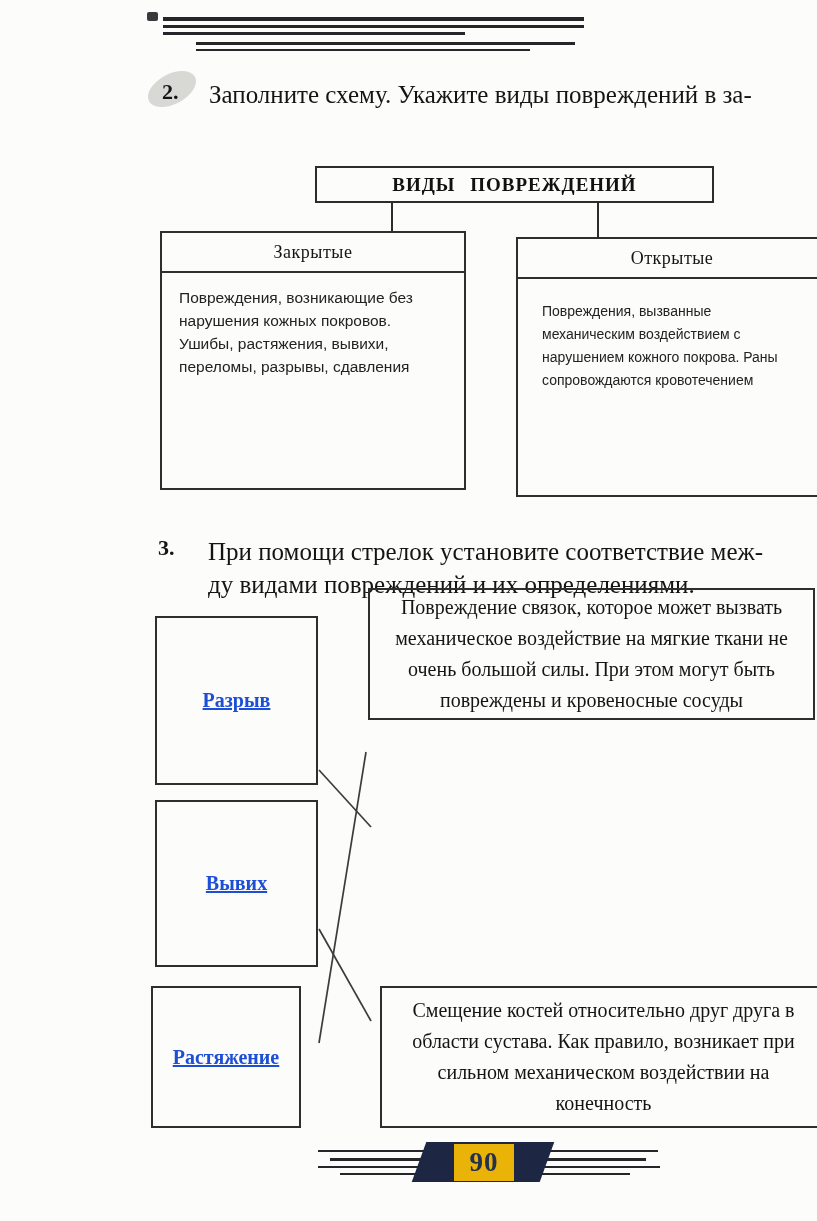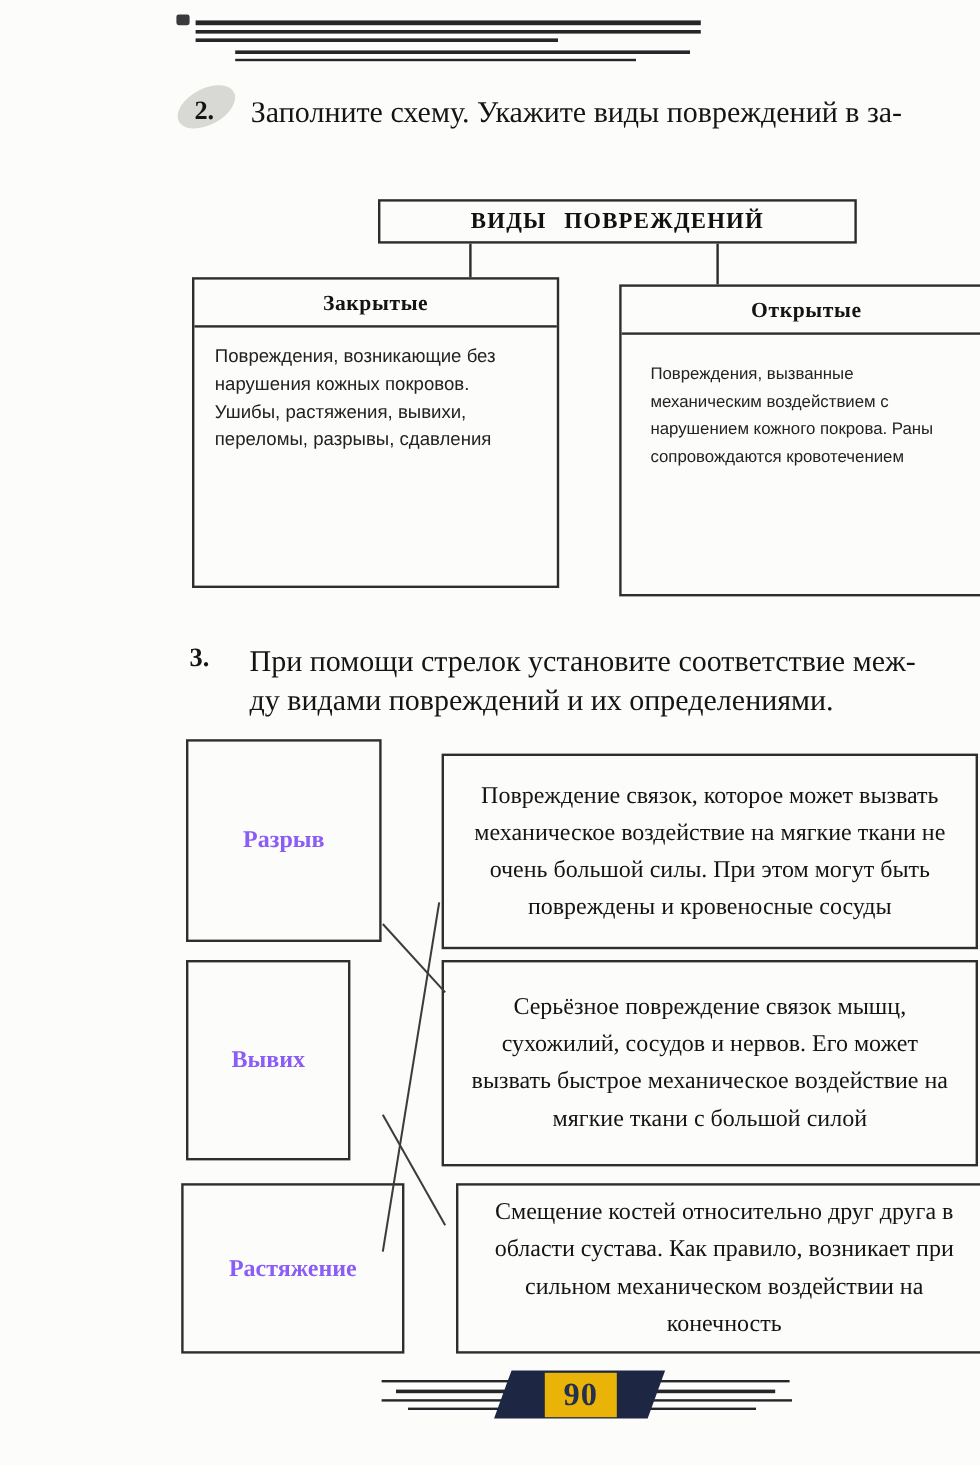--- a/index.html
+++ b/index.html
@@ -33,35 +33,35 @@
     border:2px solid #2c2c2c;display:flex;align-items:center;justify-content:center;
     font-weight:bold;font-size:19px;letter-spacing:1px;word-spacing:9px;color:#111;
   }
   .connector{position:absolute;width:2px;background:#2c2c2c;}
   .scheme-box{
     position:absolute;border:2px solid #2e2e2e;background:transparent;
   }
   .scheme-box .head{
     height:40px;border-bottom:2px solid #2e2e2e;
     display:flex;align-items:center;justify-content:center;
-    font-weight:bold;font-size:18px;letter-spacing:.5px;color:#141414;
+    font-weight:normal;font-size:18px;letter-spacing:.5px;color:#141414;
   }
   .scheme-box .body{
     font-family:"Liberation Sans", sans-serif;
     color:#222;
   }
   .box-closed{left:160px;top:231px;width:306px;height:259px;}
   .box-closed .body{padding:13px 28px 0 17px;font-size:15.5px;line-height:23px;}
   .box-open{left:516px;top:237px;width:312px;height:260px;}
   .box-open .body{padding:21px 18px 0 24px;font-size:14px;line-height:23px;}
   
   .term-box{
     position:absolute;border:2px solid #2e2e2e;
     display:flex;align-items:center;justify-content:center;
-    font-weight:bold;font-size:20px;color:#8b5cf6;
+    font-weight:bold;font-size:20px;color:#1d4ed8;text-decoration:underline;
   }
   .def-box{
     position:absolute;border:2px solid #2e2e2e;
     display:flex;align-items:center;justify-content:center;
     text-align:center;font-size:20px;line-height:31px;color:#141414;
     padding:0 17px;
   }
   .match-svg{position:absolute;left:0;top:0;pointer-events:none;}
   .match-svg line{stroke:#3c3c3c;stroke-width:1.7;}
   
@@ -107,32 +107,29 @@
     <div class="body">Повреждения, вызванные механическим воздействием с нарушением кожного покрова. Раны сопровождаются кровотечением</div>
   </div>
 
   <div class="ex-num" style="left:158px;top:535px;">3.</div>
   <div class="prompt-line" style="left:208px;top:536px;">При помощи стрелок установите соответствие меж-</div>
   <div class="prompt-line" style="left:208px;top:569px;">ду видами повреждений и их определениями.</div>
 
   <div class="term-box" style="left:155px;top:616px;width:163px;height:169px;">
     <span>Разрыв</span>
   </div>
-  <div class="term-box" style="left:155px;top:800px;width:137px;height:167px;">
+  <div class="term-box" style="left:155px;top:800px;width:163px;height:167px;">
     <span>Вывих</span>
   </div>
-  <div class="term-box" style="left:151px;top:986px;width:186px;height:142px;">
+  <div class="term-box" style="left:151px;top:986px;width:150px;height:142px;">
     <span>Растяжение</span>
   </div>
 
-  <div class="def-box" style="left:368px;top:628px;width:447px;height:163px;font-family:Liberation Serif, serif;">
+  <div class="def-box" style="left:368px;top:588px;width:447px;height:132px;font-family:Liberation Serif, serif;">
     <span>Повреждение связок, которое может вызвать механическое воздействие на мягкие ткани не очень большой силы. При этом могут быть повреждены и кровеносные сосуды</span>
-  </div>
-  <div class="def-box" style="left:368px;top:800px;width:447px;height:172px;">
-    <span>Серьёзное повреждение связок мышц, сухожилий, сосудов и нервов. Его может вызвать быстрое механическое воздействие на мягкие ткани с большой силой</span>
   </div>
   <div class="def-box" style="left:368px;top:986px;width:447px;height:142px;margin-left:12px;">
     <span>Смещение костей относительно друг друга в области сустава. Как правило, возникает при сильном механическом воздействии на конечность</span>
   </div>
 
   <svg class="match-svg" width="817" height="1221" viewBox="0 0 817 1221">
     <line x1="319" y1="770" x2="371" y2="827"></line>
     <line x1="319" y1="929" x2="371" y2="1021"></line>
     <line x1="319" y1="1043" x2="366" y2="752"></line>
   </svg>

